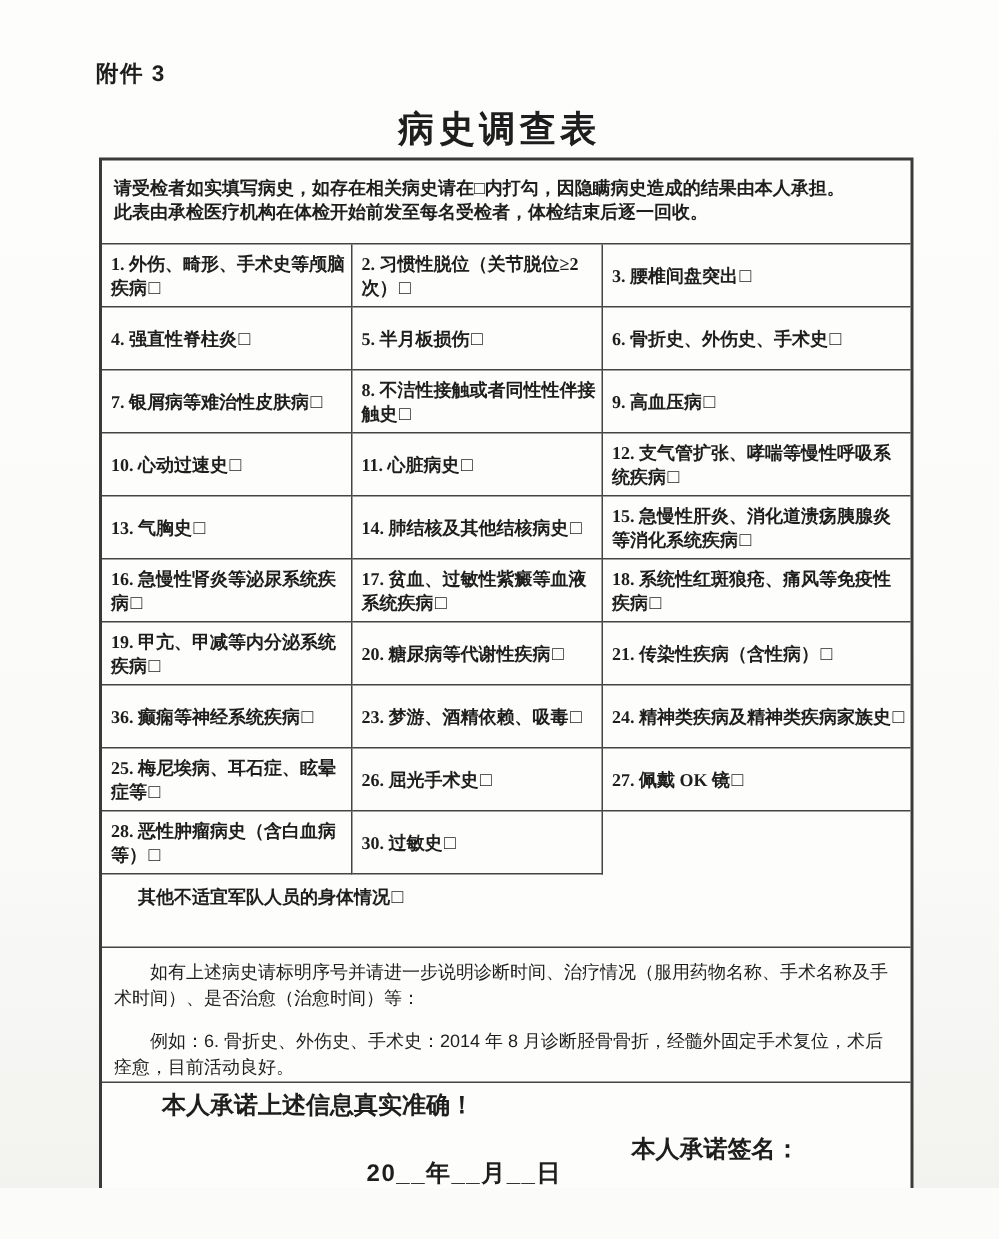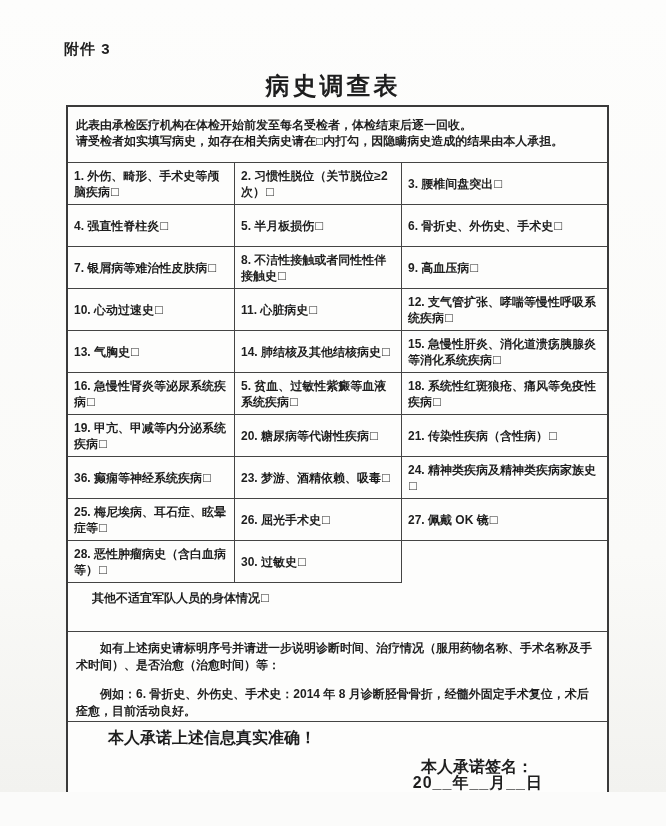--- a/index.html
+++ b/index.html
@@ -32,20 +32,21 @@
   .intro{
     height:56px;box-sizing:border-box;
     border-bottom:1px solid #444;
     padding:10px 8px 0 8px;
     font-size:12px;font-weight:700;line-height:16px;
   }
   .grid{
     display:grid;
     grid-template-columns:167px 167px 1fr;
     grid-auto-rows:42px;
+    font-family:Liberation Serif, serif;
   }
   .cell{
     box-sizing:border-box;
     border-bottom:1px solid #444;
     border-right:1px solid #444;
     display:flex;align-items:center;
     padding:2px 3px 2px 6px;
     font-size:12px;font-weight:700;line-height:16px;
   }
   .cell:nth-child(3n){border-right:none;}
@@ -56,46 +57,46 @@
   .other-row{
     height:49px;box-sizing:border-box;
     border-bottom:1px solid #444;
     padding:7px 8px 0 24px;
     font-size:12px;font-weight:700;line-height:16px;
   }
   .note{
     height:90px;box-sizing:border-box;
     border-bottom:1px solid #444;
     padding:8px 8px 0 8px;
-    font-size:12px;font-weight:700;line-height:17px;
+    font-size:12px;font-weight:400;line-height:17px;
   }
   .note p{margin:0 0 12px 0;text-indent:2em;}
   .commit{
     height:88px;box-sizing:border-box;
     padding:8px 8px 0 8px;
     font-size:16px;font-weight:700;line-height:16px;
   }
   .commit-statement{margin:0;text-indent:2em;}
   .sig{ text-align:right;padding-right:66px;margin-top:13px; }
-  .date{ text-align:right;padding-right:56px;margin-top:0;letter-spacing:1px; }
+  .date{ text-align:center;padding-right:56px;margin-top:0;letter-spacing:1px; }
 </style>
 </head>
 <body>
 
 <div class="page">
 
   <div class="attachment">附件 3</div>
 
   <h1 class="title">病史调查表</h1>
 
   <div class="form">
 
     <div class="intro">
+      <div>请受检者如实填写病史，如存在相关病史请在□内打勾，因隐瞒病史造成的结果由本人承担。</div>
       <div>此表由承检医疗机构在体检开始前发至每名受检者，体检结束后逐一回收。</div>
-      <div>请受检者如实填写病史，如存在相关病史请在□内打勾，因隐瞒病史造成的结果由本人承担。</div>
     </div>
 
     <div class="grid">
         <div class="cell">
           <div><span>1. 外伤、畸形、手术史等颅脑疾病</span><span class="cb">□</span></div>
         </div>
         <div class="cell">
           <div><span>2. 习惯性脱位（关节脱位≥2次）</span><span class="cb">□</span></div>
         </div>
         <div class="cell">
@@ -134,21 +135,21 @@
         <div class="cell">
           <div><span>14. 肺结核及其他结核病史</span><span class="cb">□</span></div>
         </div>
         <div class="cell">
           <div><span>15. 急慢性肝炎、消化道溃疡胰腺炎等消化系统疾病</span><span class="cb">□</span></div>
         </div>
         <div class="cell">
           <div><span>16. 急慢性肾炎等泌尿系统疾病</span><span class="cb">□</span></div>
         </div>
         <div class="cell">
-          <div><span>5. 贫血、过敏性紫癜等血液系统疾病</span><span class="cb">□</span></div>
+          <div><span>17. 贫血、过敏性紫癜等血液系统疾病</span><span class="cb">□</span></div>
         </div>
         <div class="cell">
           <div><span>18. 系统性红斑狼疮、痛风等免疫性疾病</span><span class="cb">□</span></div>
         </div>
         <div class="cell">
           <div><span>19. 甲亢、甲减等内分泌系统疾病</span><span class="cb">□</span></div>
         </div>
         <div class="cell">
           <div><span>20. 糖尿病等代谢性疾病</span><span class="cb">□</span></div>
         </div>

